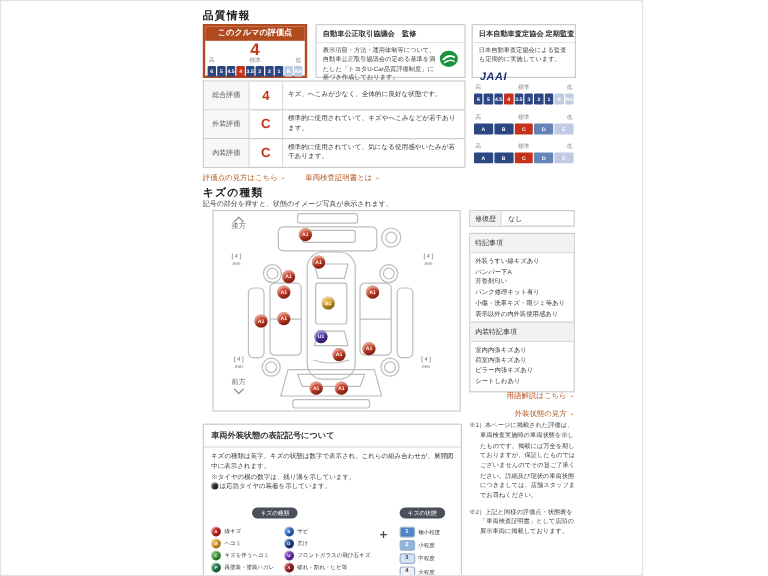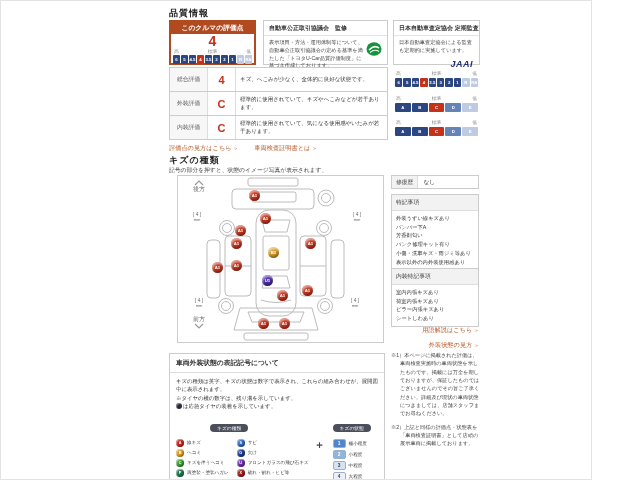--- a/index.html
+++ b/index.html
@@ -1,31 +1,31 @@
 <!DOCTYPE html>
 <html><head>
 <meta charset="utf-8">
 <style>
   *{box-sizing:border-box;margin:0;padding:0}
   html,body{width:640px;height:480px;background:#fff;font-family:"Liberation Sans",sans-serif;color:#333}
-  .screen{position:relative;width:592px;height:480px;background:#fff;border:1px solid #e3e3e3;overflow:hidden}
+  .screen{position:relative;width:536px;height:480px;background:#fff;border:1px solid #e3e3e3;overflow:hidden}
   .abs{position:absolute}
   .page-title{left:168px;top:6px;font-size:9px;font-weight:bold;color:#222;letter-spacing:1px}
 
   
   .hdr-box{top:19px;height:45px;border:1px solid #ccc;background:#fff}
   .score-box{left:168px;width:87px;border:2px solid #b24a20;padding:0}
   .score-bar{background:#b24a20;color:#fff;font-size:6.8px;font-weight:bold;text-align:center;height:12px;line-height:12px}
   .score-big{font-size:14px;font-weight:bold;color:#c5321c;text-align:center;line-height:15px}
   .sup-box{left:262px;width:125px}
   .aud-box{left:392px;width:87px}
   .hdr-tl{font-size:6px;font-weight:bold;color:#333;padding:3px 5px 2px;border-bottom:1px solid #e4e4e4;white-space:nowrap;overflow:hidden}
   .hdr-bd{font-size:5.2px;color:#444;line-height:1.5;padding:3px 5px}
   .sup-flex{display:flex;gap:3px;align-items:flex-start}
-  .jaai{font-size:9px;font-weight:bold;font-style:italic;color:#1c2f73;text-align:right;padding:1px 6px 0;letter-spacing:.5px}
+  .jaai{font-size:9px;font-weight:bold;font-style:italic;color:#1c2f73;padding:1px 6px 0;letter-spacing:.5px}
 
   
   .scale{display:flex;gap:1px;justify-content:center;padding:0 2px}
   .scale .bx{flex:1;height:9px;min-width:0;background:#2b4680;color:#fff;font-size:4.3px;font-weight:bold;display:flex;align-items:center;justify-content:center;border-radius:1px}
   .bx.sel{background:#c5321c}
   .bx.mid{background:#6484b8}
   .bx.pale{background:#bfcbe2}
   .scale-labels{display:flex;justify-content:space-between;font-size:4.8px;color:#888;padding:0 3px;line-height:6px}
 
   

